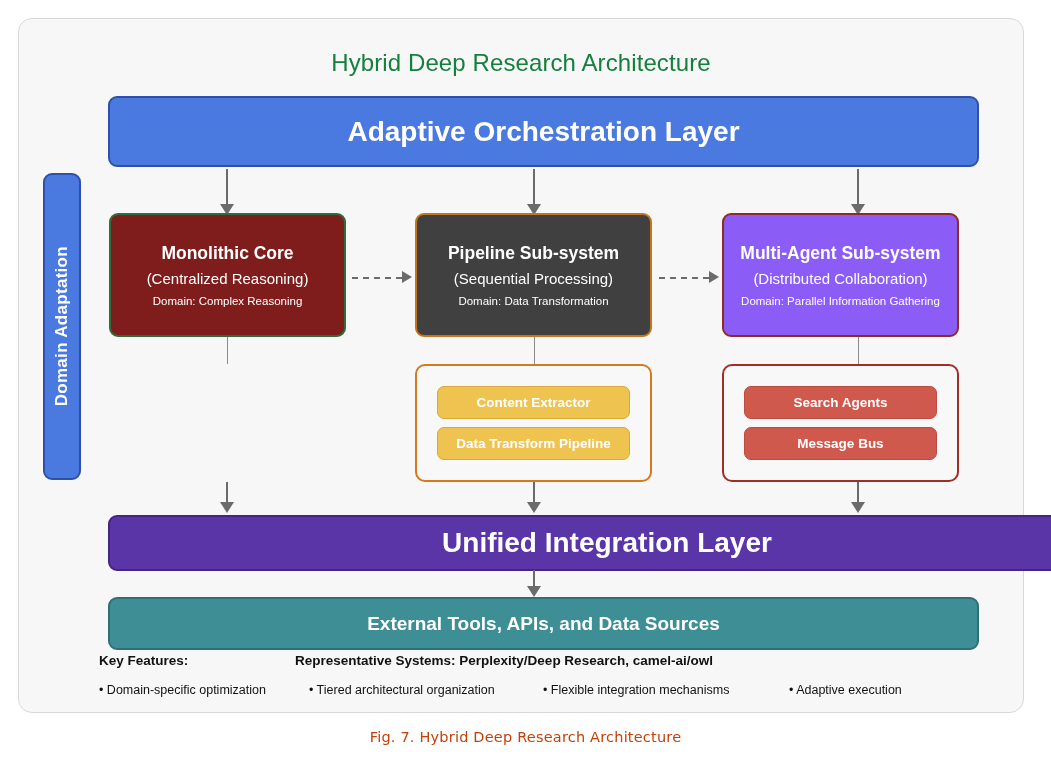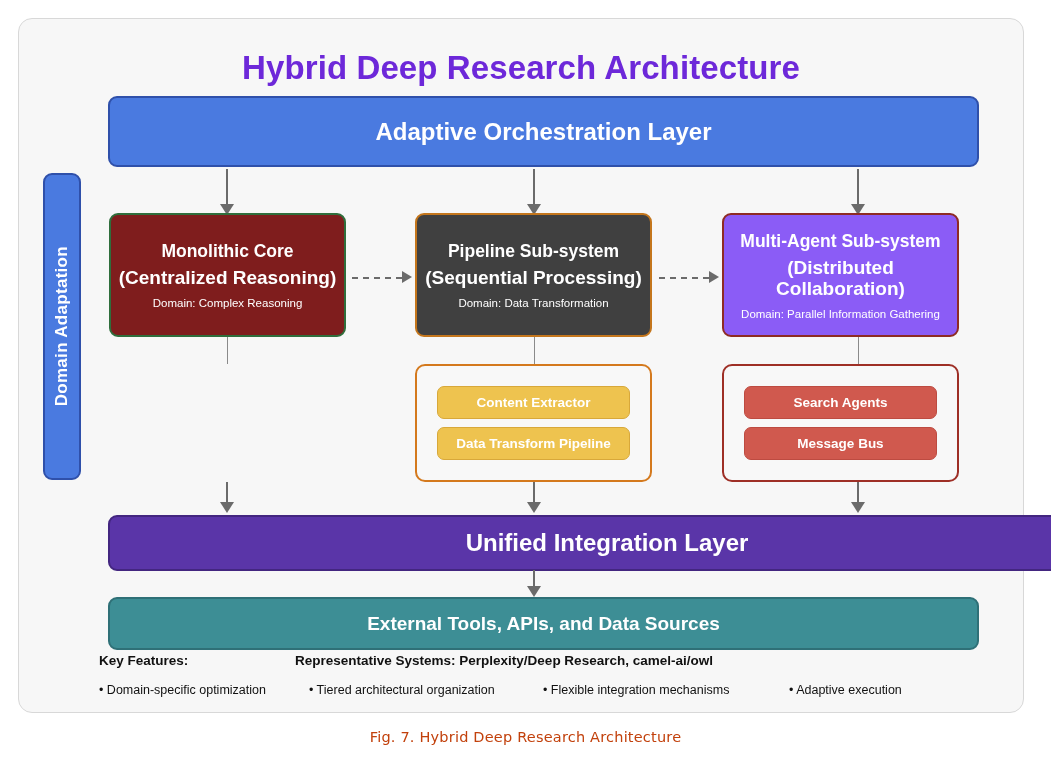--- a/index.html
+++ b/index.html
@@ -28,41 +28,41 @@
     border-radius: 14px;
     box-sizing: border-box;
   }
 
   #diagram-title {
     position: absolute;
     left: 0;
     top: 30px;
     width: 100%;
     text-align: center;
-    font-size: 33px;
-    font-weight: bold;
-    color: #6d28d9;
+    font-size: 24px;
+    font-weight: normal;
+    color: #15803d;
     letter-spacing: .1px;
   }
 
   
   .node {
     position: absolute;
     box-sizing: border-box;
     display: flex;
     flex-direction: column;
     align-items: center;
     justify-content: center;
     text-align: center;
     color: #ffffff;
   }
 
   .bar-node {
     border-radius: 9px;
-    font-size: 24px;
+    font-size: 28px;
     font-weight: bold;
   }
 
   
   #orchestration-layer {
     left: 89px;
     top: 77px;
     width: 871px;
     height: 71px;
     background: #4a7ae0;
@@ -95,22 +95,22 @@
     border-radius: 9px;
     padding-top: 2px;
   }
   .main-box .m-title {
     font-size: 17.5px;
     font-weight: bold;
     line-height: 1.1;
     margin-bottom: 7px;
   }
   .main-box .m-sub {
-    font-size: 19px;
-    font-weight: bold;
+    font-size: 15px;
+    font-weight: normal;
     line-height: 1.1;
     margin-bottom: 8px;
   }
   .main-box .m-domain {
     font-size: 11.5px;
     font-weight: normal;
     line-height: 1.1;
   }
 
   #box-mono  { left: 90px;  top: 194px; background: #7f1d1d; border: 2px solid #2f6e3c; }

